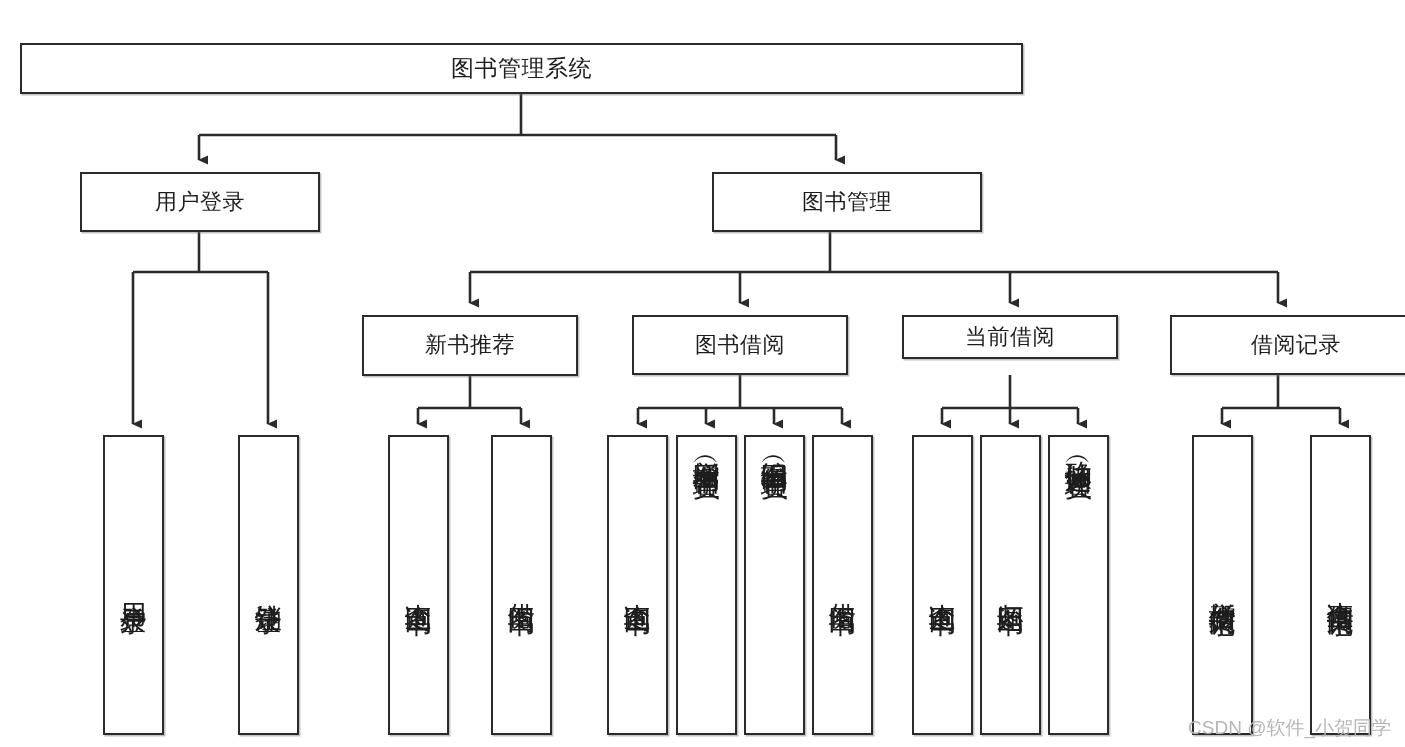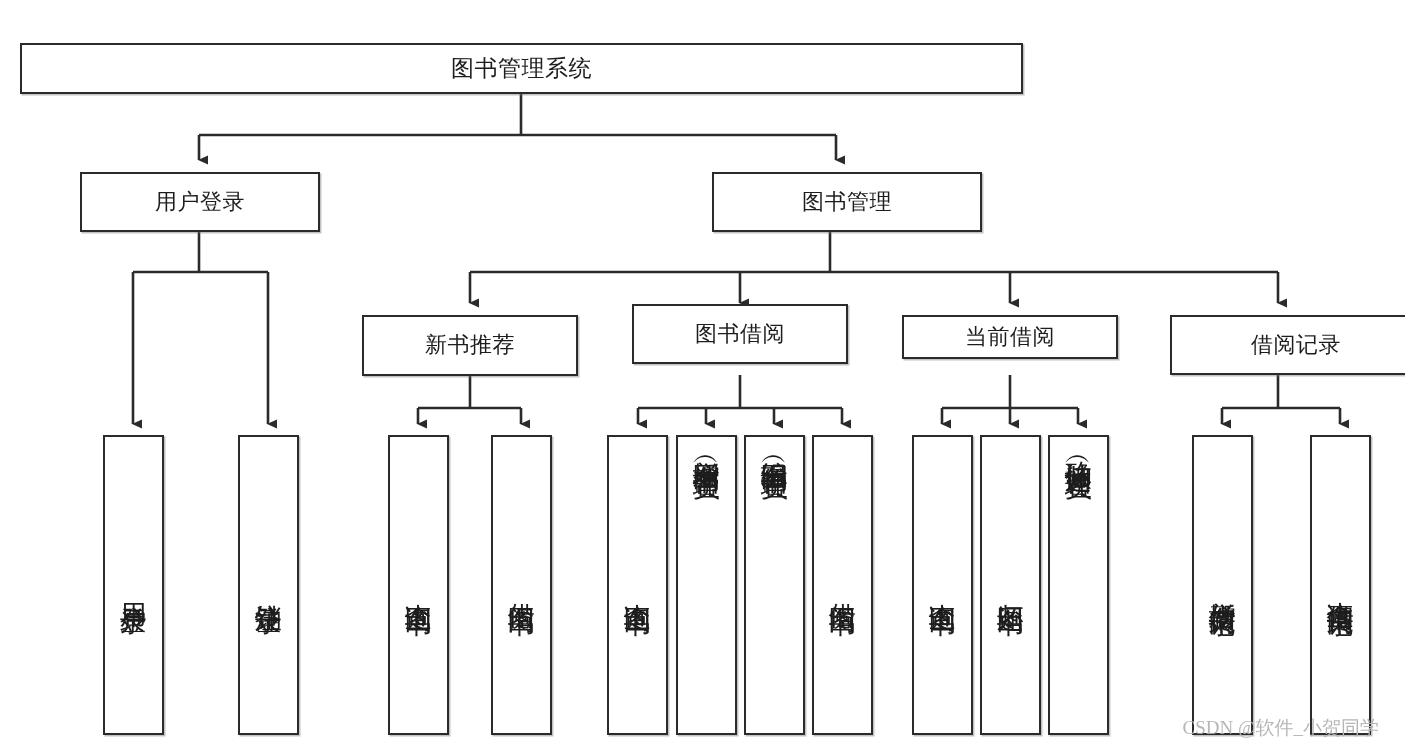--- a/index.html
+++ b/index.html
@@ -54,26 +54,26 @@
     writing-mode: vertical-rl;
     text-orientation: upright;
     font-size: 27px;
     line-height: 1.02;
     letter-spacing: 2px;
     margin: 0 auto;
   }
   .node.vert.tall .label { font-size: 27px; }
   .watermark {
     position: absolute;
-    right: 26px;
+    right: 14px;
     bottom: 6px;
     font-size: 19px;
     color: #b6b6b6;
     white-space: nowrap;
-    font-family: Liberation Serif, serif;
+    font-family: Liberation Sans, sans-serif;
     padding-left: 45px;
   }
 </style>
 </head>
 <body>
 
 <div id="canvas">
 
   <svg id="wires" viewBox="0 0 1405 747" xmlns="http://www.w3.org/2000/svg">
     <defs>
@@ -132,21 +132,21 @@
   <div class="node horiz" style="left:80px; top:172px; width:240px; height:60px;">
     <span class="label">用户登录</span>
   </div>
   <div class="node horiz" style="left:712px; top:172px; width:270px; height:60px;">
     <span class="label">图书管理</span>
   </div>
 
   <div class="node horiz" style="left:362px; top:315px; width:216px; height:61px;">
     <span class="label">新书推荐</span>
   </div>
-  <div class="node horiz" style="left:632px; top:304px; width:216px; height:60px;">
+  <div class="node horiz" style="left:632px; top:315px; width:216px; height:60px;">
     <span class="label">图书借阅</span>
   </div>
   <div class="node horiz" style="left:902px; top:315px; width:216px; height:44px;font-family:Liberation Serif, serif;">
     <span class="label">当前借阅</span>
   </div>
   <div class="node horiz" style="left:1170px; top:315px; width:252px; height:60px;">
     <span class="label">借阅记录</span>
   </div>
 
   <div class="node vert" style="left:103px; top:435px; width:61px; height:300px; align-items:center;">

